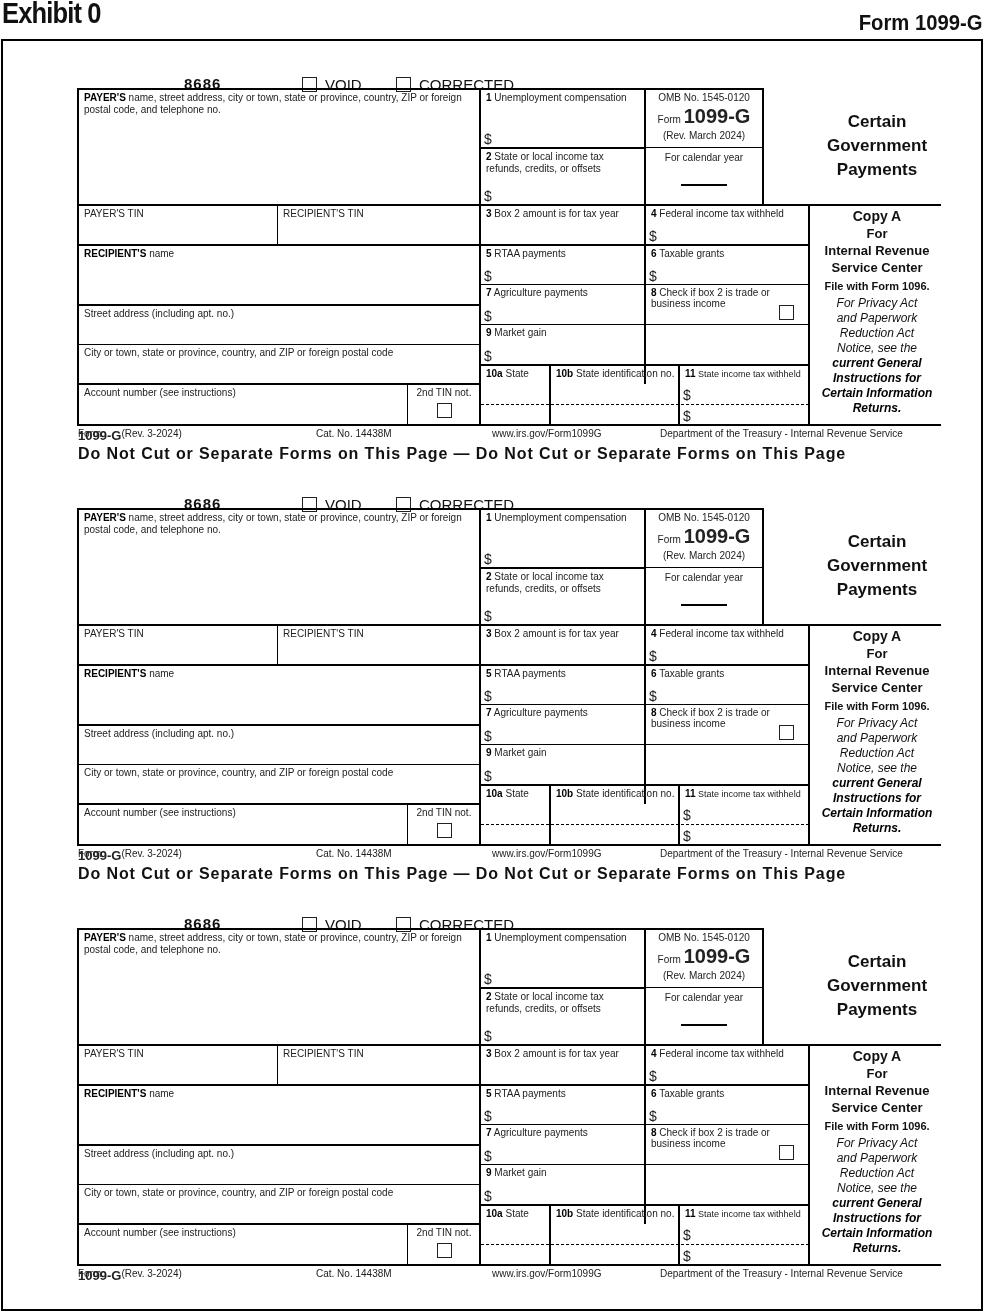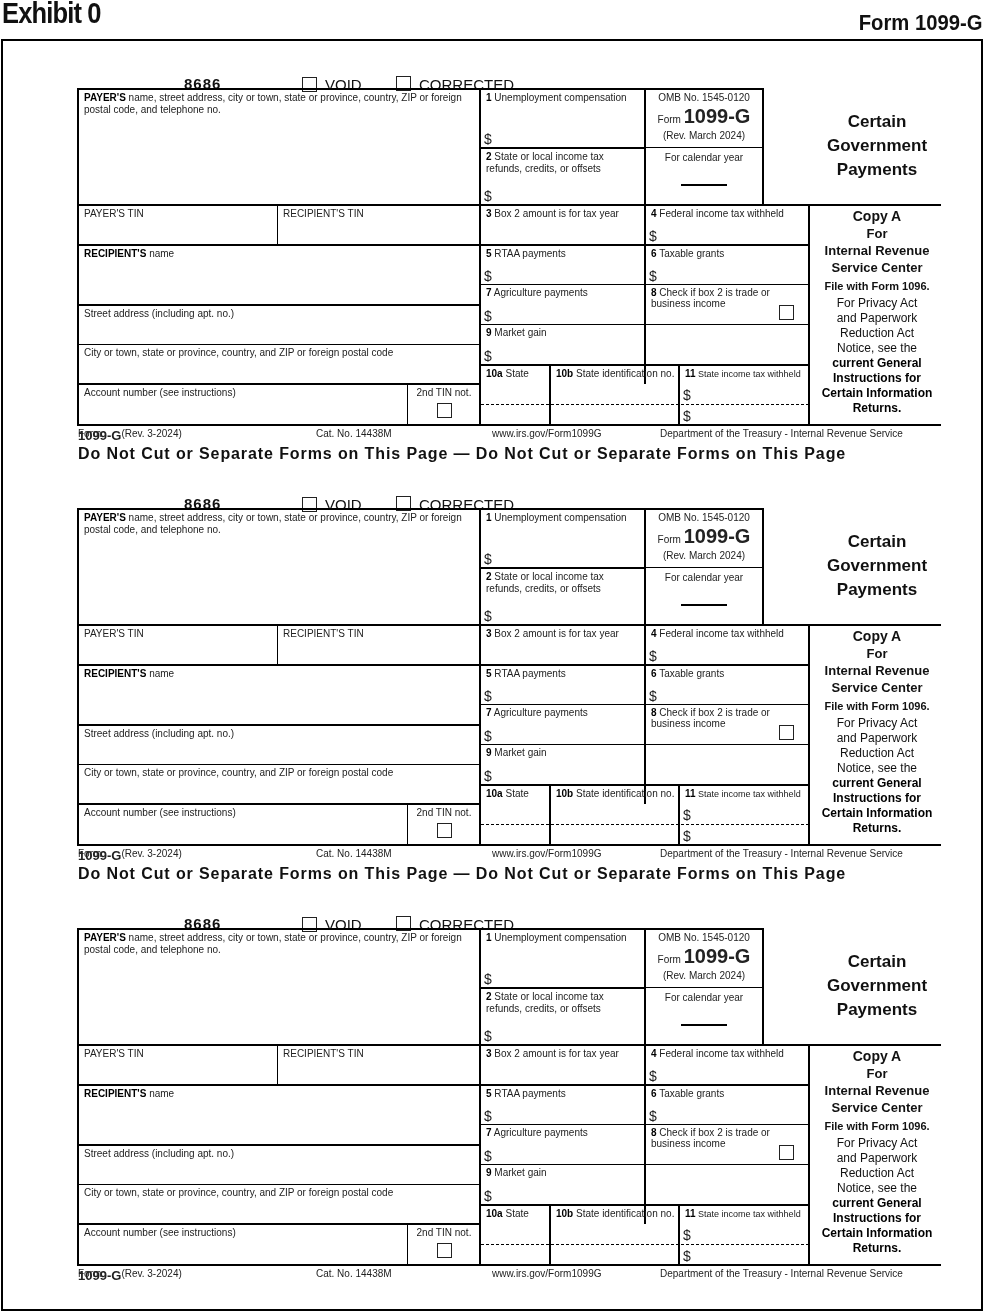--- a/index.html
+++ b/index.html
@@ -6,33 +6,33 @@
   body { width:986px; height:1313px; position:relative; overflow:hidden; font-family:"Liberation Sans", sans-serif; color:#111; }
   .exhibit { position:absolute; left:2px; top:-4px; font-size:30px; font-weight:bold; letter-spacing:-1px; transform:scaleX(0.85); transform-origin:left top; }
   .formhead { position:absolute; right:4px; top:10px; font-size:22px; font-weight:bold; transform:scaleX(0.92); transform-origin:right top; }
   .frame { position:absolute; left:1px; top:39px; width:982px; height:1272px; border:2px solid #000; box-sizing:border-box; }
 
   .copy { position:absolute; left:0; width:986px; height:420px; }
   .topline { position:absolute; top:0; left:0; width:986px; height:22px; }
   .code { position:absolute; left:184px; top:1px; font-size:15px; font-weight:bold; letter-spacing:1px; }
   .chk { display:inline-block; width:15px; height:15px; border:1px solid #222; box-sizing:border-box; background:#fff; }
   .void { position:absolute; left:302px; top:2px; display:flex; align-items:center; gap:8px; font-size:15px; }
-  .corr { position:absolute; left:396px; top:2px; display:flex; gap:8px; font-size:15px; }
+  .corr { position:absolute; left:396px; top:2px; display:flex; align-items:center; gap:8px; font-size:15px; }
 
   .grid { position:absolute; left:77px; top:14px; width:732px; height:338px; }
   .cell { position:absolute; box-sizing:border-box; font-size:10px; line-height:12px; padding:2px 5px; color:#222; }
   .dollar { position:absolute; left:3px; bottom:0px; font-size:14px; line-height:16px; }
   .b { font-weight:bold; color:#000; }
   .hl { position:absolute; background:#000; }
   .dash { position:absolute; border-top:1px dashed #000; height:0; }
 
   .right { position:absolute; left:812px; width:130px; text-align:center; color:#111; }
   .title3 { font-size:17px; font-weight:bold; line-height:24px; }
   .copya { font-size:14px; font-weight:bold; line-height:18px; }
-  .rsmall { font-size:12px; line-height:15px; }
+  .rsmall { font-size:12px; line-height:15px;font-style:italic; }
 
   .footer { position:absolute; left:78px; top:354px; width:862px; height:14px; font-size:10px; color:#222; }
   .footer span { position:absolute; top:0; white-space:nowrap; }
   .donot { position:absolute; left:78px; top:371px; font-size:16px; font-weight:bold; letter-spacing:0.9px; white-space:nowrap; }
 </style>
 </head>
 <body>
 
 <div class="exhibit">Exhibit 0</div>
 <div class="formhead">Form 1099-G</div>

